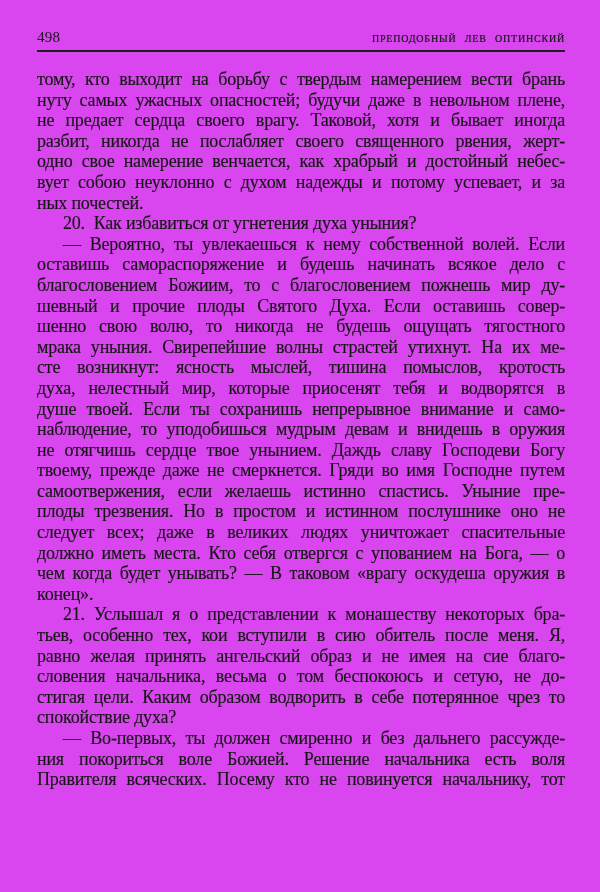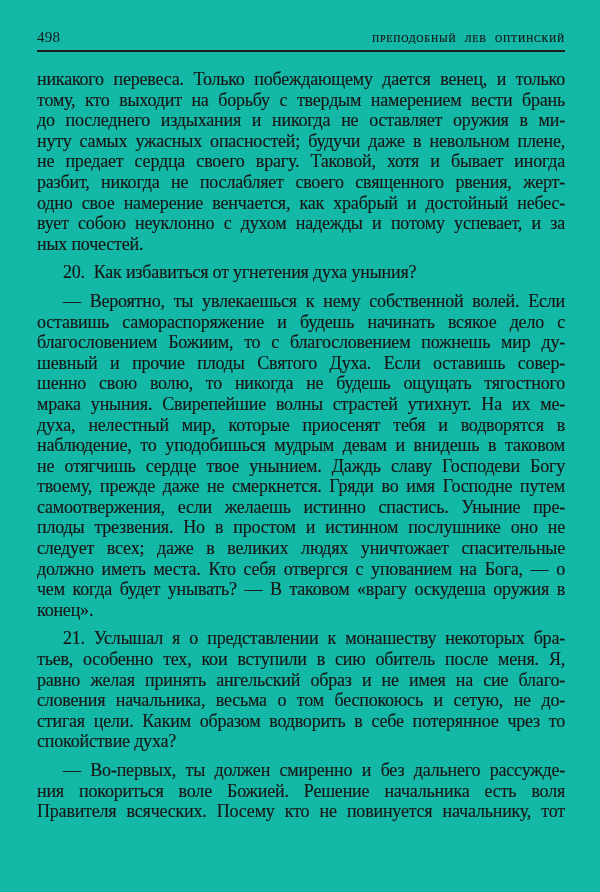--- a/index.html
+++ b/index.html
@@ -8,21 +8,21 @@
     background: #fefefe;
     font-family: "Liberation Serif", "DejavU Serif", serif;
     color: #161616;
     overflow: hidden;
     position: relative;
   }
   .page {
     position: absolute;
     left: 0; top: 0;
     width: 600px; height: 892px;
-    background: #14b8a6;
+    background: #d946ef;
   }
   .running-header {
     position: absolute;
     left: 37px;
     width: 528px;
     top: 29px;
     display: flex;
     justify-content: space-between;
     align-items: baseline;
     border-bottom: 2.5px solid #1d1d1d;
@@ -51,54 +51,54 @@
   }
   .para { margin: 0; }
   .line {
     text-align: justify;
     text-align-last: justify;
     height: 20.6px;
     overflow: visible;
     white-space: normal;
   }
   .line.endline { text-align-last: left; }
-  .line.indent { text-indent: 26px; margin-top: 8px; }
+  .line.indent { text-indent: 26px; }
 </style>
 </head>
 <body>
 
 <div class="page">
   <div class="running-header">
     <span class="page-number">498</span>
     <span class="running-title">ПРЕПОДОБНЫЙ ЛЕВ ОПТИНСКИЙ</span>
   </div>
   <div class="body-text">
       <div class="para">
-        <div class="line">никакого перевеса. Только побеждающему дается венец, и только</div>
         <div class="line">тому, кто выходит на борьбу с твердым намерением вести брань</div>
-        <div class="line">до последнего издыхания и никогда не оставляет оружия в ми-</div>
         <div class="line">нуту самых ужасных опасностей; будучи даже в невольном плене,</div>
         <div class="line">не предает сердца своего врагу. Таковой, хотя и бывает иногда</div>
         <div class="line">разбит, никогда не послабляет своего священного рвения, жерт-</div>
         <div class="line">одно свое намерение венчается, как храбрый и достойный небес-</div>
         <div class="line">вует собою неуклонно с духом надежды и потому успевает, и за</div>
         <div class="line endline">ных почестей.</div>
       </div>
       <div class="para">
         <div class="line indent endline">20. Как избавиться от угнетения духа уныния?</div>
       </div>
       <div class="para">
         <div class="line indent">— Вероятно, ты увлекаешься к нему собственной волей. Если</div>
         <div class="line">оставишь самораспоряжение и будешь начинать всякое дело с</div>
         <div class="line">благословением Божиим, то с благословением пожнешь мир ду-</div>
         <div class="line">шевный и прочие плоды Святого Духа. Если оставишь совер-</div>
         <div class="line">шенно свою волю, то никогда не будешь ощущать тягостного</div>
         <div class="line">мрака уныния. Свирепейшие волны страстей утихнут. На их ме-</div>
+        <div class="line">сте возникнут: ясность мыслей, тишина помыслов, кротость</div>
         <div class="line">духа, нелестный мир, которые приосенят тебя и водворятся в</div>
-        <div class="line">наблюдение, то уподобишься мудрым девам и внидешь в таковом</div>
+        <div class="line">душе твоей. Если ты сохранишь непрерывное внимание и само-</div>
+        <div class="line">наблюдение, то уподобишься мудрым девам и внидешь в оружия</div>
         <div class="line">не отягчишь сердце твое унынием. Даждь славу Господеви Богу</div>
         <div class="line">твоему, прежде даже не смеркнется. Гряди во имя Господне путем</div>
         <div class="line">самоотвержения, если желаешь истинно спастись. Уныние пре-</div>
         <div class="line">плоды трезвения. Но в простом и истинном послушнике оно не</div>
         <div class="line">следует всех; даже в великих людях уничтожает спасительные</div>
         <div class="line">должно иметь места. Кто себя отвергся с упованием на Бога, — о</div>
         <div class="line">чем когда будет унывать? — В таковом «врагу оскудеша оружия в</div>
         <div class="line endline">конец».</div>
       </div>
       <div class="para">

